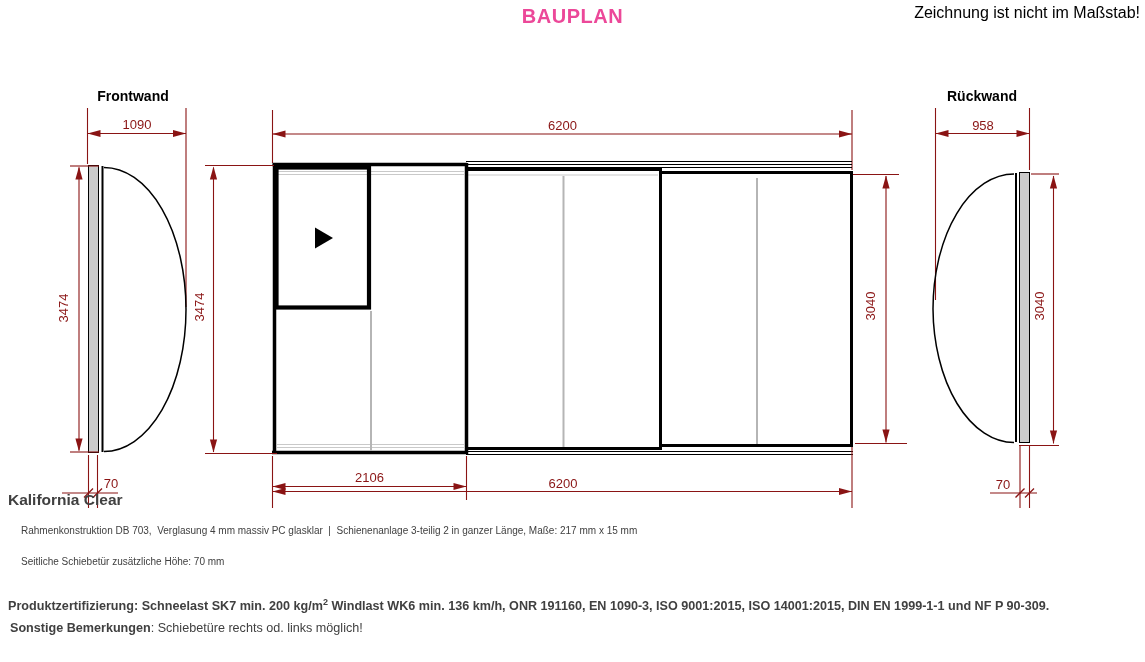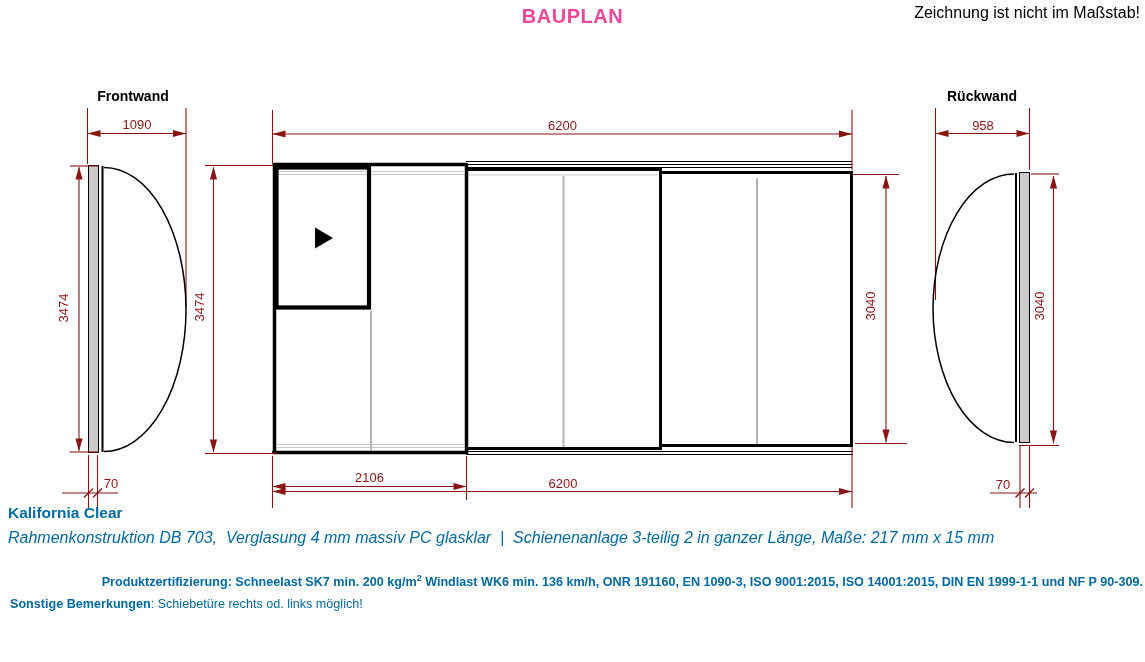--- a/index.html
+++ b/index.html
@@ -15,24 +15,24 @@
   .arr{fill:#8a1414;stroke:none;}
   .ln{stroke:#000;fill:none;}
   .w1{stroke-width:1.2;}
   .w2{stroke-width:2;}
   .w3{stroke-width:3;}
   .w35{stroke-width:3.5;}
   .curve{stroke:#000;stroke-width:1.5;fill:none;}
   .grayv{stroke:#b5b5b5;stroke-width:2;fill:none;}
   .grayh{stroke:#c9c9c9;stroke-width:1;fill:none;}
   .strip{fill:#cbcbcb;stroke:#000;stroke-width:1;}
-  .specs{position:absolute;left:8px;top:504px;width:1135px;color:#0369a1;}
+  .specs{position:absolute;left:8px;top:491px;width:1135px;color:#404040;}
   .product-name{font-size:15.5px;font-weight:bold;margin:0 0 7px 0;}
-  .spec-line{font-size:16px;margin:0;line-height:18px;white-space:pre-wrap;font-style:italic;}
-  .cert-line{font-size:12.6px;font-weight:bold;margin:21px 0 0 0;line-height:20px;white-space:pre-wrap;text-align:right;}
+  .spec-line{font-size:10px;margin:13px;line-height:18px;white-space:pre-wrap;}
+  .cert-line{font-size:12.6px;font-weight:bold;margin:21px 0 0 0;line-height:20px;white-space:pre-wrap;}
   .remarks-line{font-size:12.6px;margin:2px;line-height:20px;white-space:pre-wrap;}
   .remarks-line .lbl{font-weight:bold;}
   sup{font-size:9px;}
 </style>
 </head>
 <body>
 
 <div class="page-title">BAUPLAN</div>
 <div class="scale-note">Zeichnung ist nicht im Maßstab!</div>
 
@@ -185,15 +185,16 @@
       <line class="dimslash" x1="1015.5" y1="497.5" x2="1024.5" y2="488.5"></line>
       <line class="dimslash" x1="1025" y1="497.5" x2="1034" y2="488.5"></line>
       <text class="dimtxt" x="1003" y="489" text-anchor="middle">70</text>
     </g>
   </g>
 </svg>
 
 <div class="specs">
   <p class="product-name">Kalifornia Clear</p>
   <p class="spec-line">Rahmenkonstruktion DB 703,  Verglasung 4 mm massiv PC glasklar  |  Schienenanlage 3-teilig 2 in ganzer Länge, Maße: 217 mm x 15 mm</p>
+  <p class="spec-line">Seitliche Schiebetür zusätzliche Höhe: 70 mm</p>
   <p class="cert-line"><span>Produktzertifizierung:</span><span> Schneelast SK7 min. 200 kg/m</span><sup>2</sup><span> Windlast WK6 min. 136 km/h, ONR 191160, EN 1090-3, ISO 9001:2015, ISO 14001:2015, DIN EN 1999-1-1 und NF P 90-309.</span></p>
   <p class="remarks-line"><span class="lbl">Sonstige Bemerkungen</span><span>: Schiebetüre rechts od. links möglich!</span></p>
 </div>
 
 </body></html>

